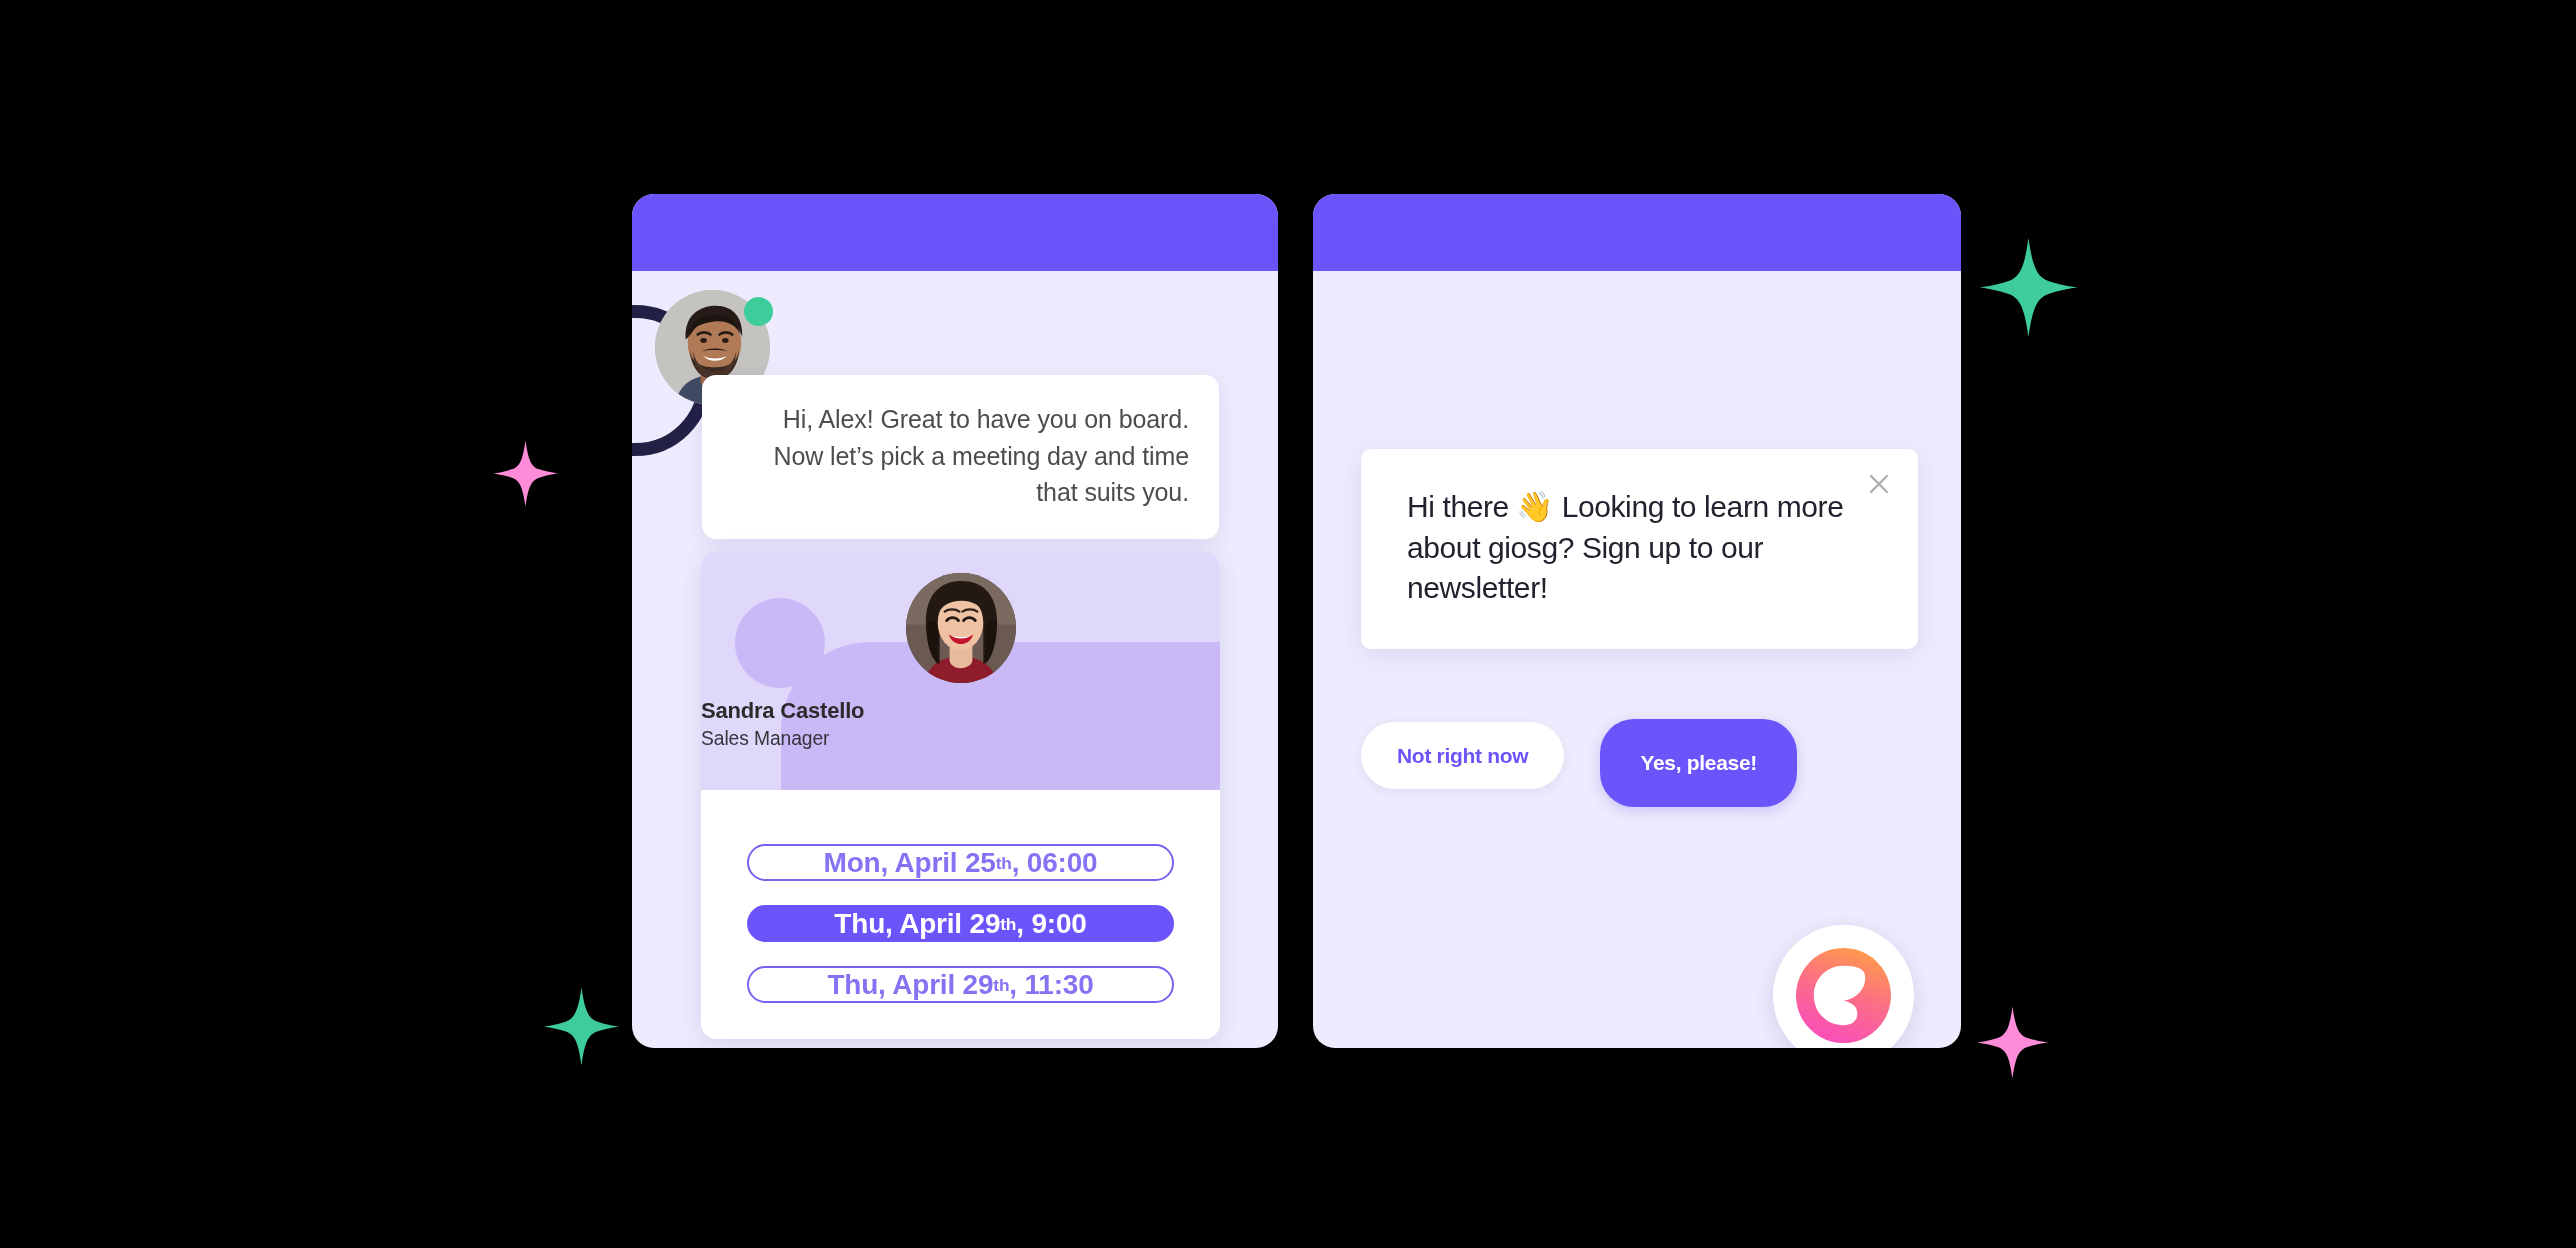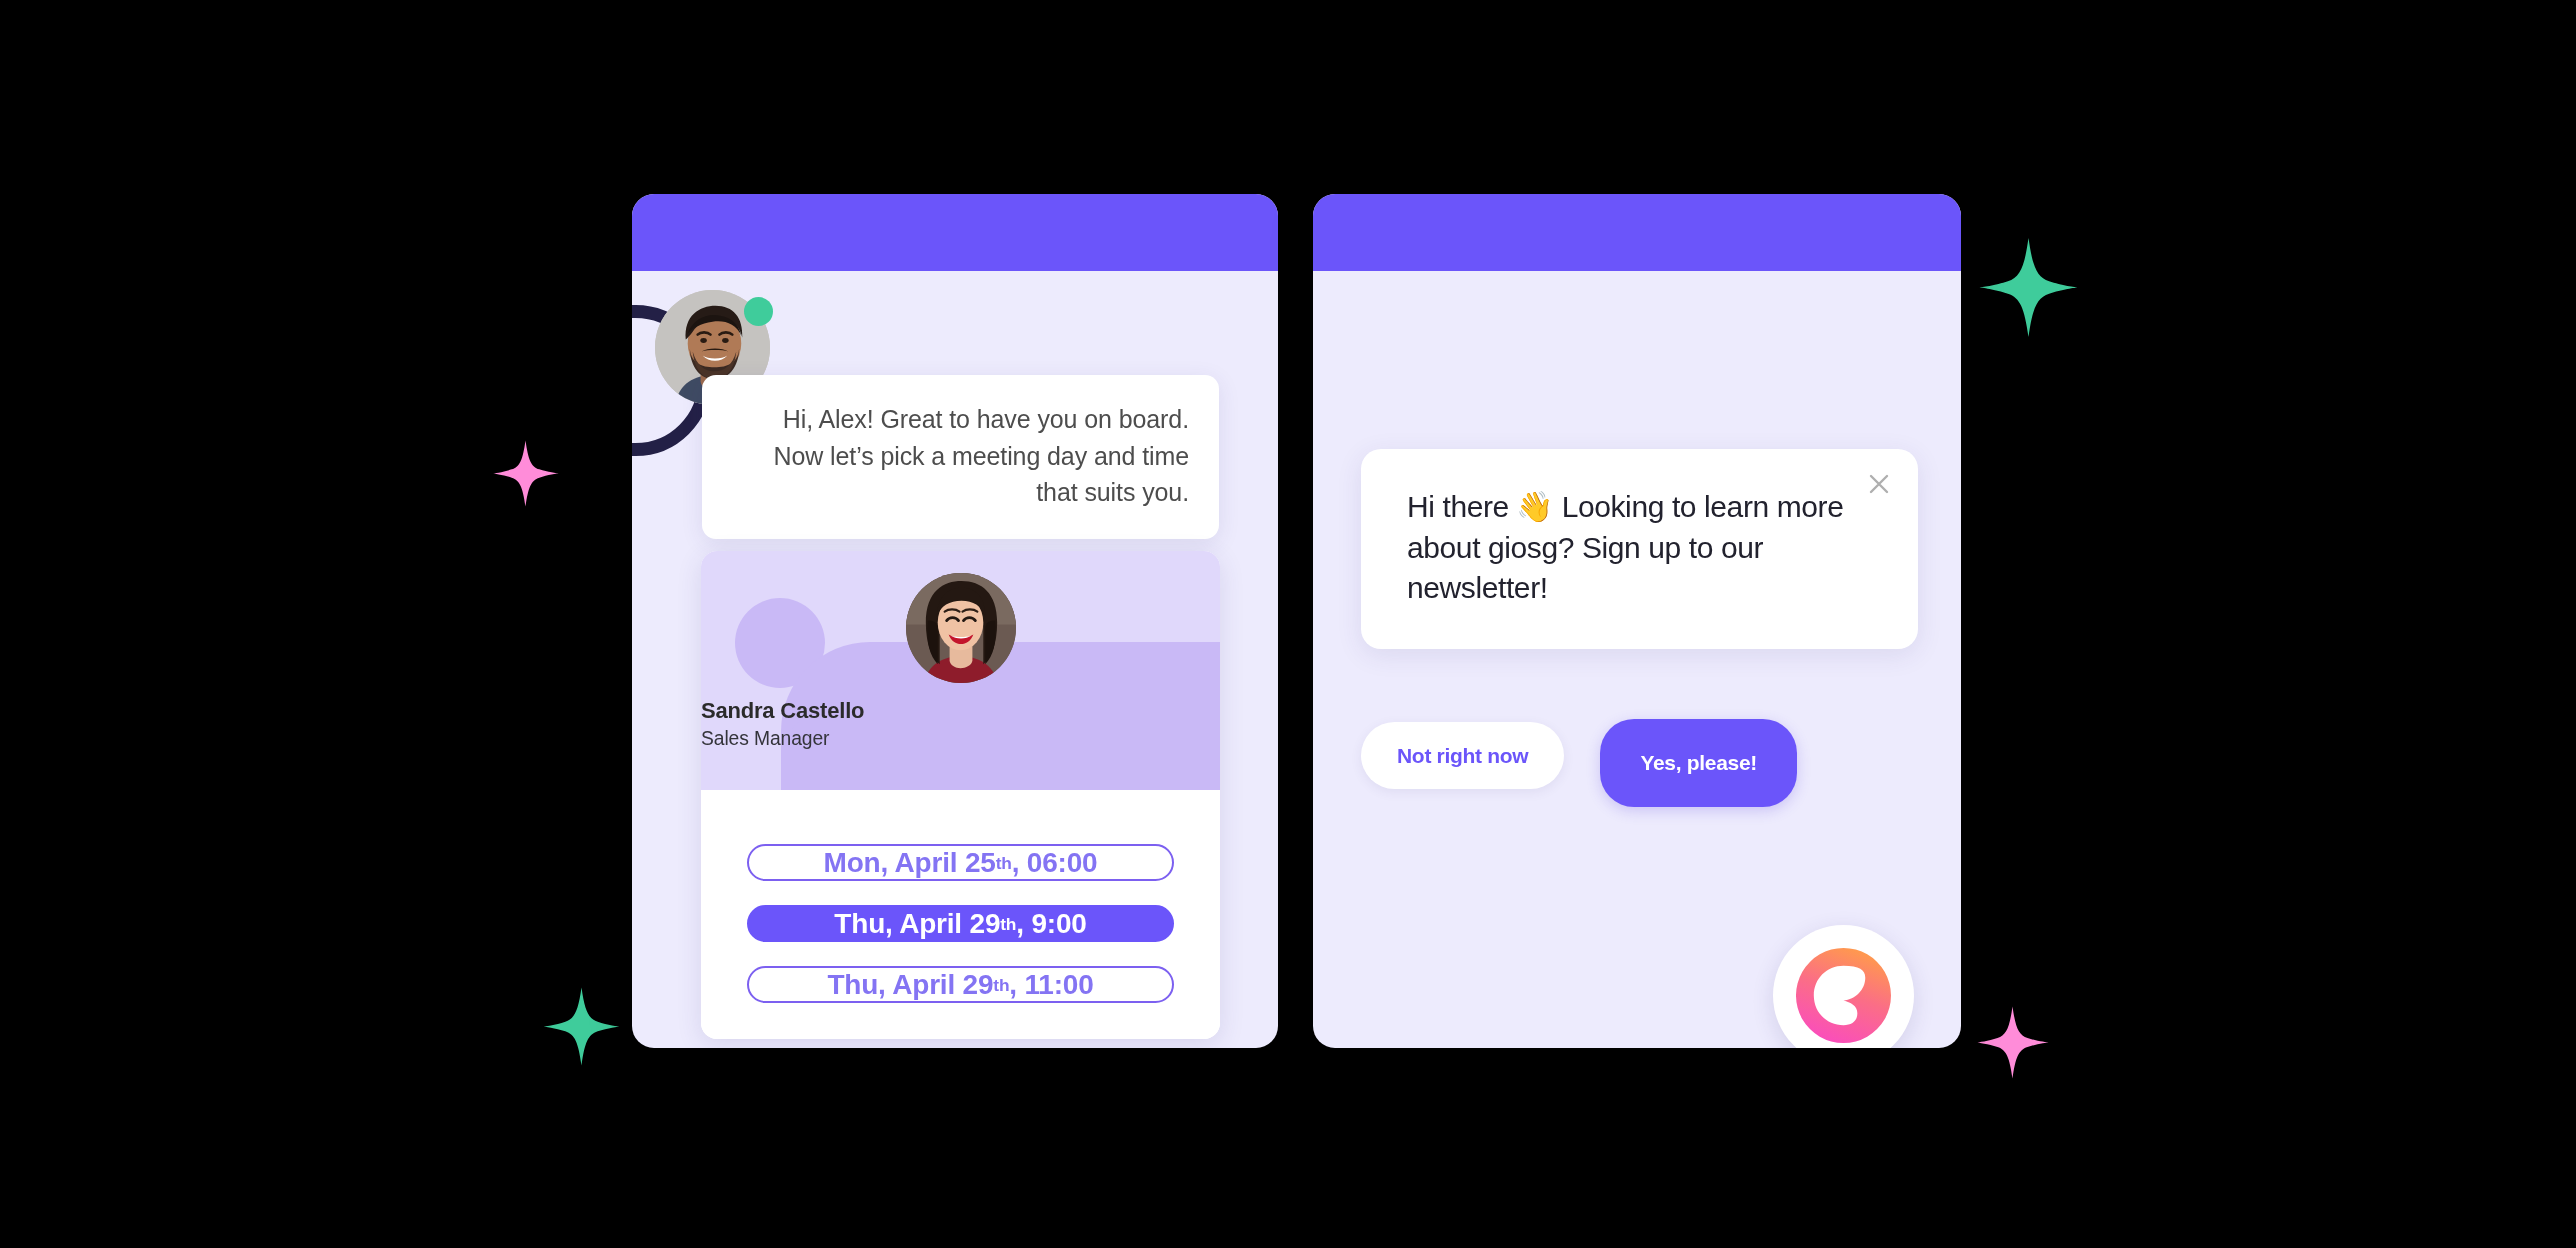--- a/index.html
+++ b/index.html
@@ -171,21 +171,21 @@
     color: #FFFFFF;
   }
   .slot sup { font-size: 0.62em; vertical-align: super; line-height: 0; }
 
   
   .popup-card {
     position: absolute;
     left: 48px; top: 178px;
     width: 557px;
     background: #FFFFFF;
-    border-radius: 20px;
+    border-radius: 10px;
     padding: 38px 46px 40px 46px;
     box-shadow: 0 6px 26px rgba(60,50,120,0.10);
   }
   .popup-close {
     position: absolute;
     right: 24px; top: 20px;
     width: 30px; height: 30px;
     display: flex; align-items: center; justify-content: center;
     cursor: pointer;
   }
@@ -362,21 +362,21 @@
               <span>, 06:00</span>
           </div>
           <div class="slot filled">
             <span>Thu, April 29</span>
               <sup>th</sup>
               <span>, 9:00</span>
           </div>
           <div class="slot outline">
             <span>Thu, April 29</span>
               <sup>th</sup>
-              <span>, 11:00</span>
+              <span>, 11:30</span>
           </div>
         </div>
 
       </div>
     </div>
   </div>
 
   <div class="panel" style="left:1313px; top:194px; width:648px; height:854px;">
 
     <div class="panel-header"></div>

